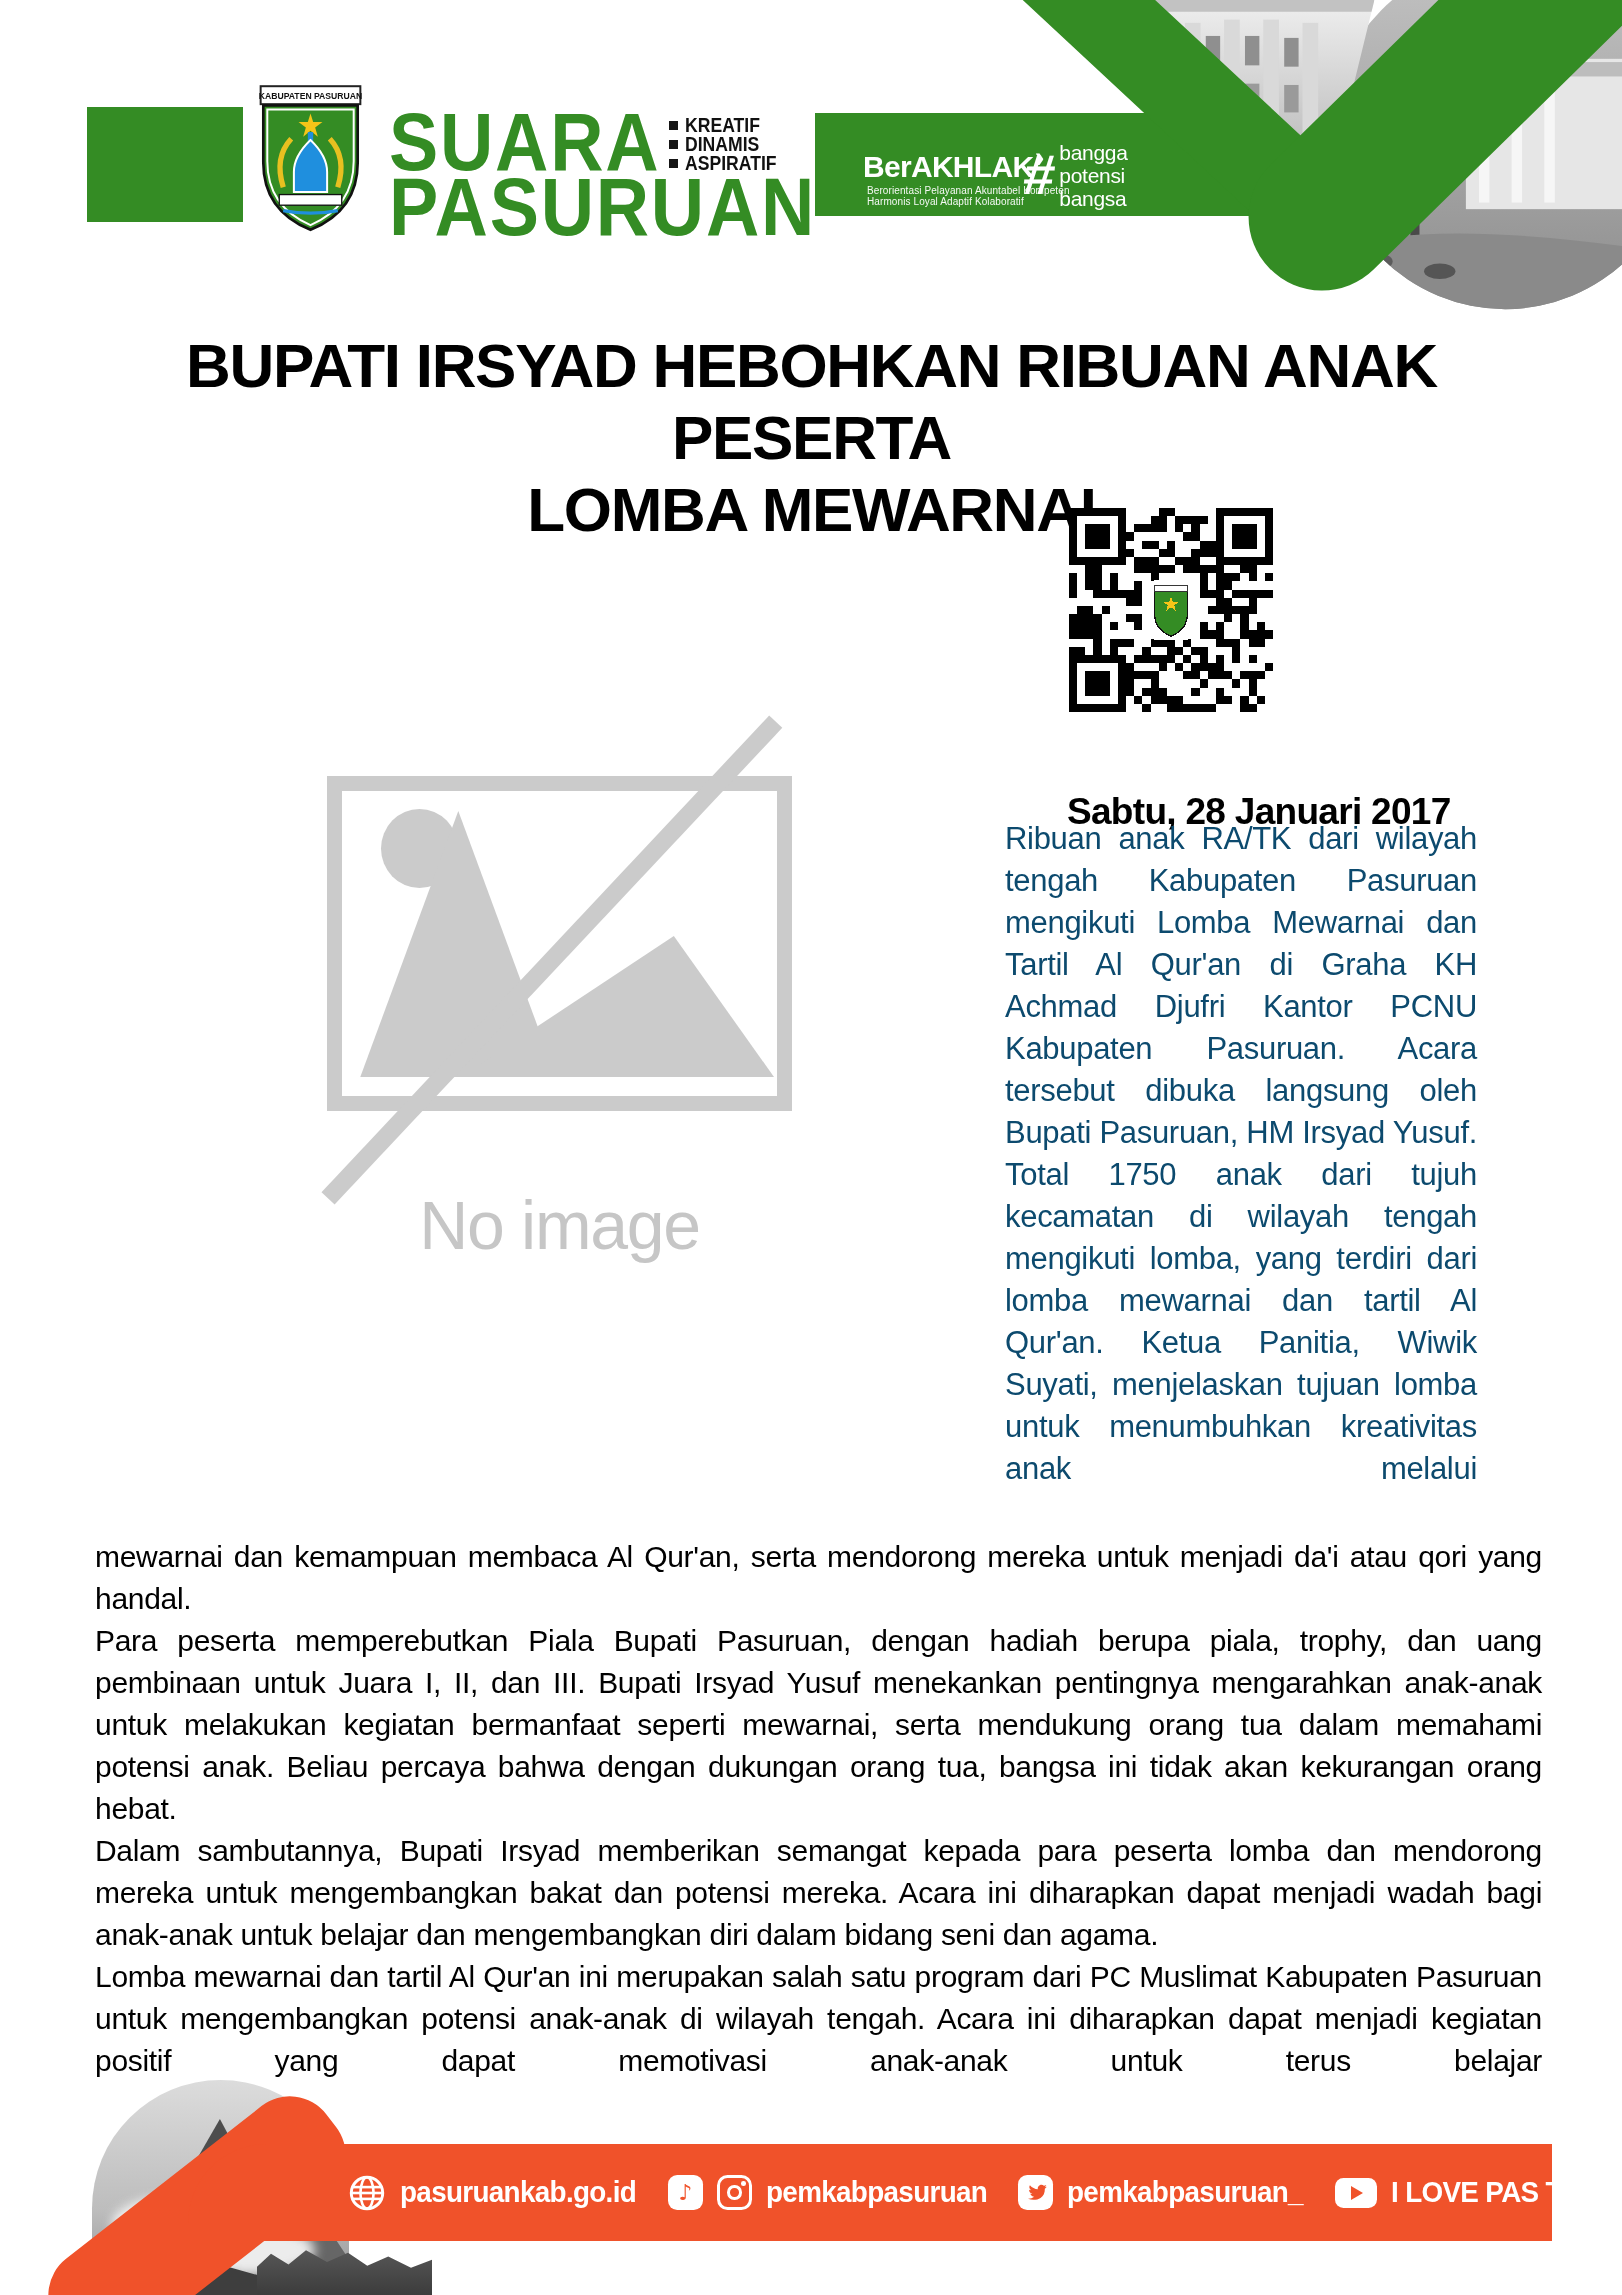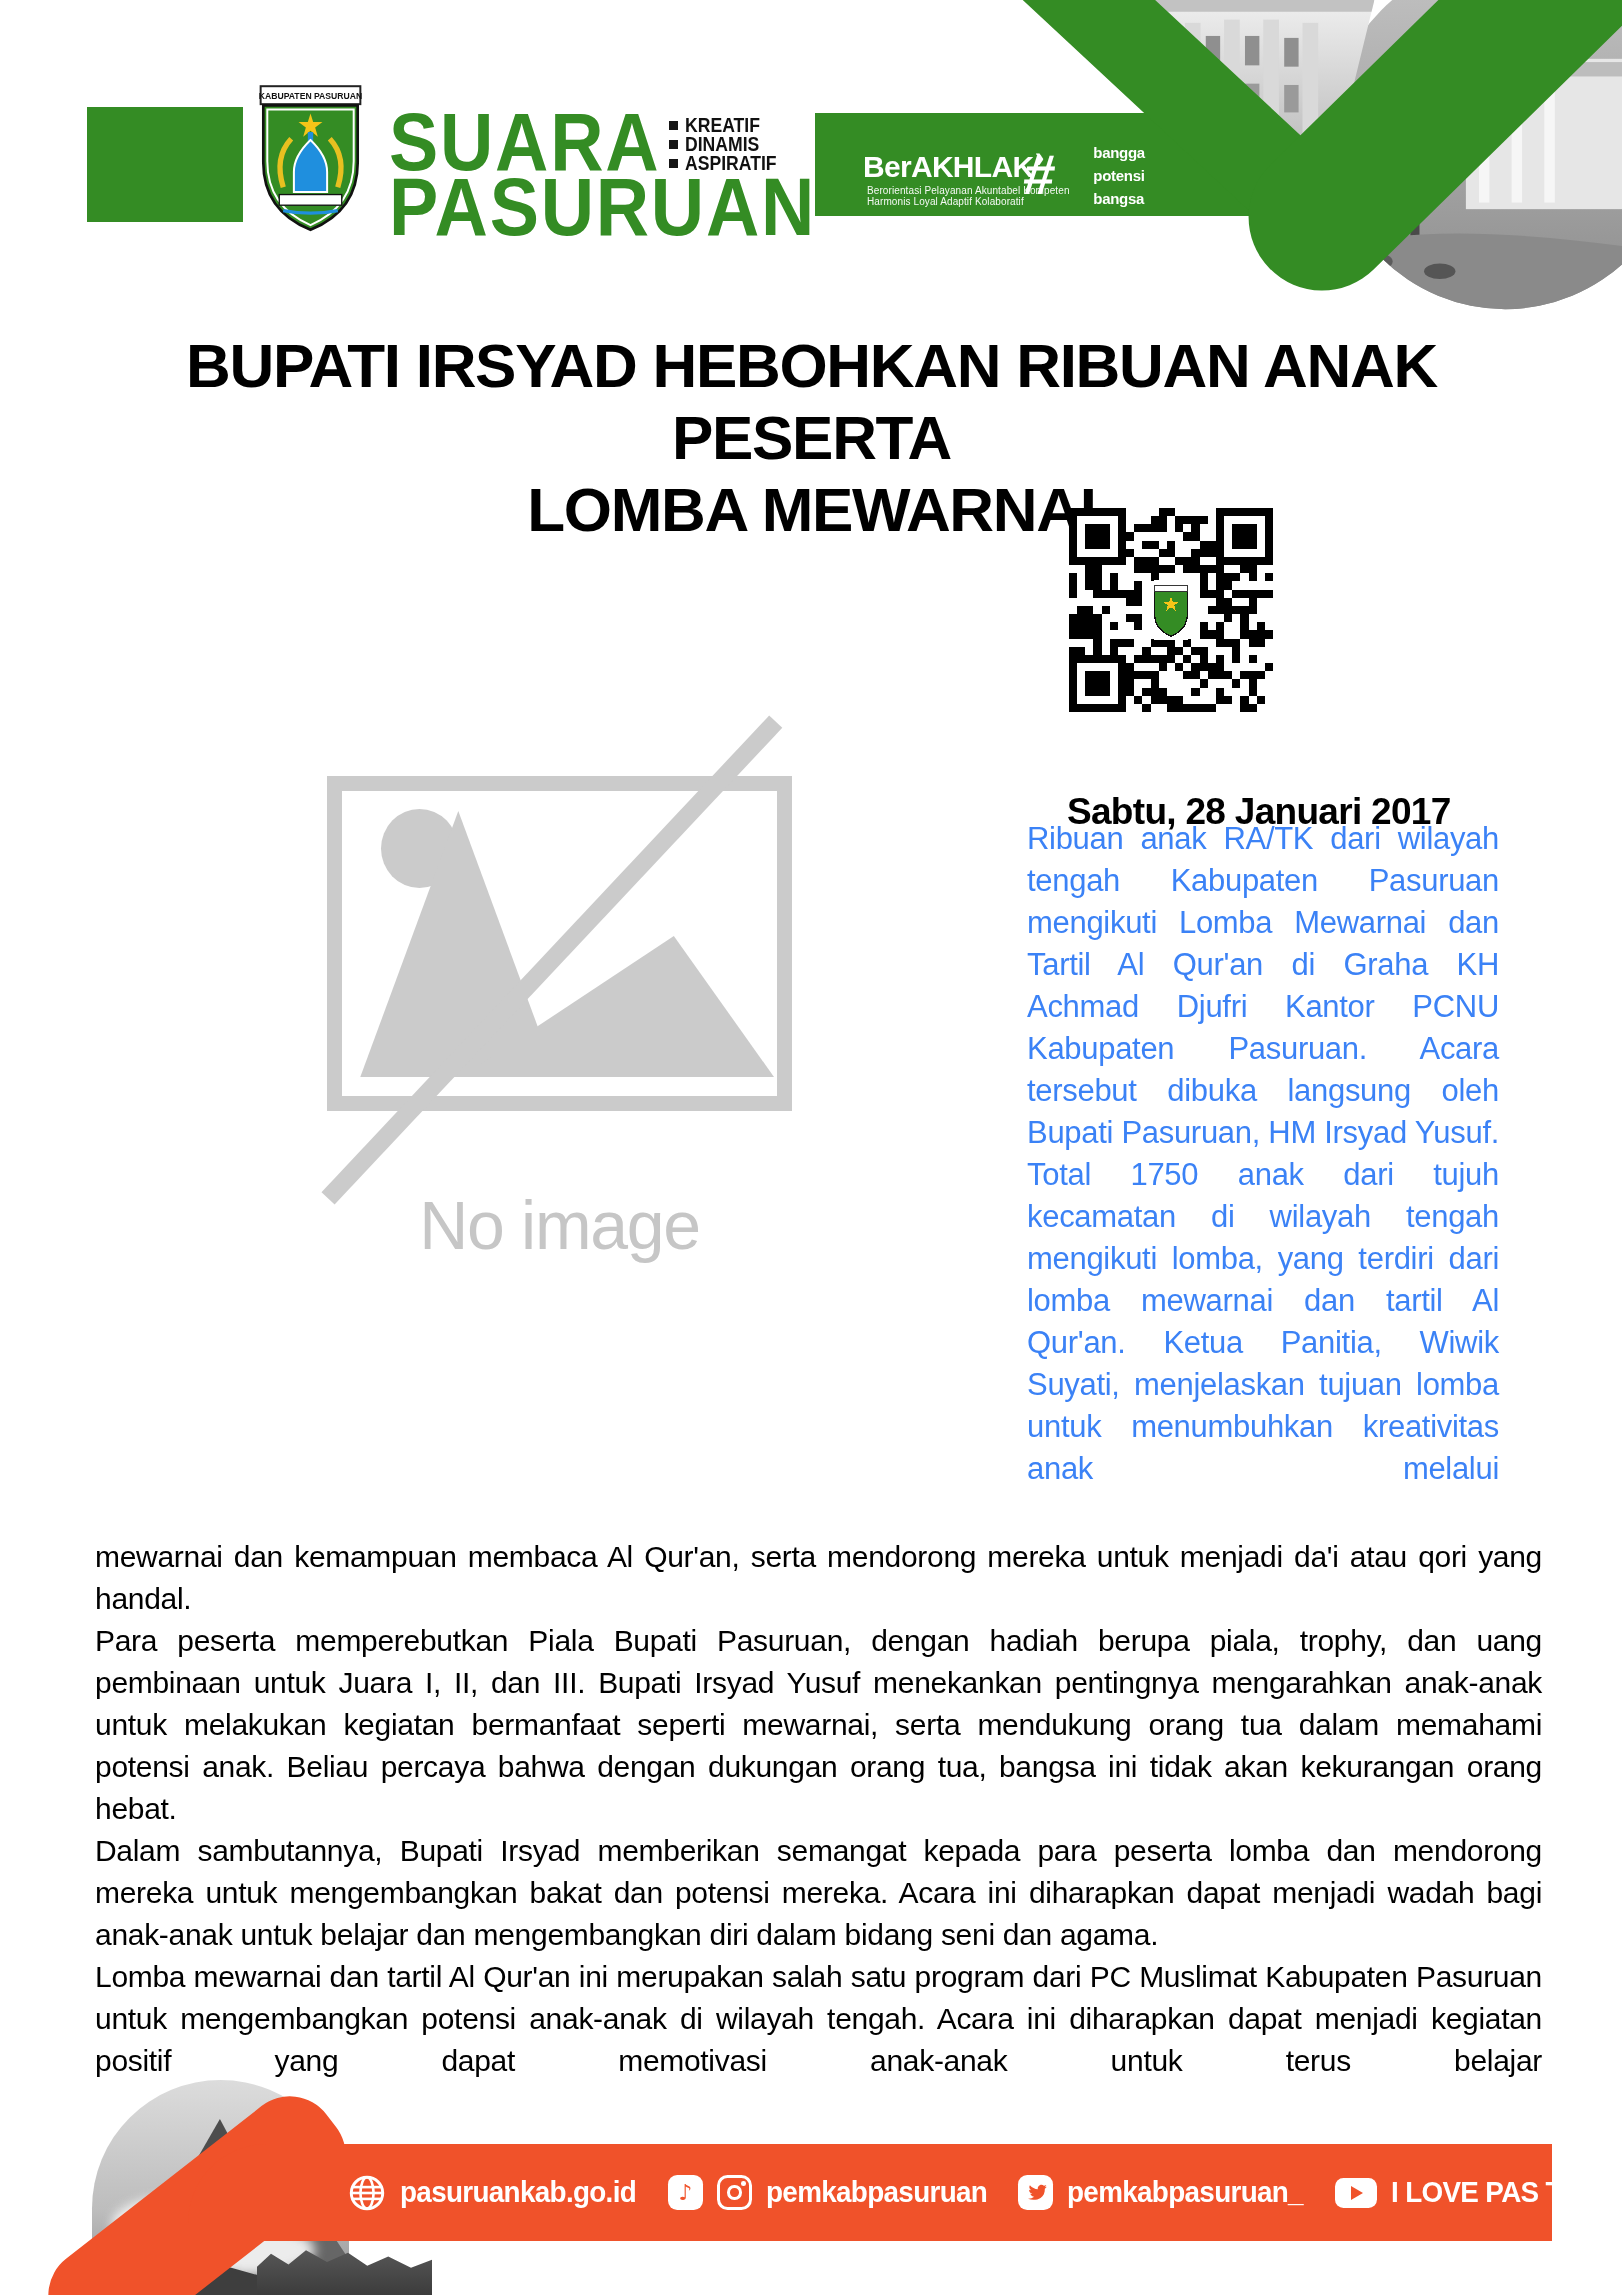--- a/index.html
+++ b/index.html
@@ -20,21 +20,21 @@
   .tagrow .sq{width:8.5px;height:8.5px;background:#151515;flex:0 0 auto;}
   .tagrow .tg{font-size:20px;font-weight:bold;color:#111;transform:scaleX(.88);transform-origin:left center;letter-spacing:0;}
 
   
   .band{position:absolute;left:815px;top:113px;width:510px;height:103px;background:var(--green);z-index:1;color:#fff;}
   .berakhlak{position:absolute;left:48px;top:39px;font-weight:bold;font-size:30px;letter-spacing:-0.7px;line-height:1;}
   .berakhlak .chev{font-size:29px;position:relative;top:-10.5px;left:1.3px;font-weight:bold;}
   .berakhlak-sub{position:absolute;left:52px;top:73px;font-size:10px;line-height:10.5px;opacity:.95;letter-spacing:0.1px;}
   .campaign{position:absolute;left:208px;top:27.5px;display:flex;align-items:center;}
   .campaign .hash{font-size:56px;font-weight:bold;font-style:italic;line-height:56px;margin-right:5.2px;transform:skewX(-6deg);}
-  .campaign .words{font-size:15px;font-weight:bold;line-height:23px;letter-spacing:-0.3px;margin-left:34px;}
+  .campaign .words{font-size:21px;font-weight:normal;line-height:23px;letter-spacing:-0.3px;}
 
   
   .decor{position:absolute;left:982px;top:0;width:641px;height:366px;z-index:2;}
 
   
   .title{position:absolute;left:95px;top:330px;width:1433px;text-align:center;color:#000;
          font-weight:bold;font-size:62px;line-height:72px;letter-spacing:-1.3px;}
   .title span{display:block;}
 
   
@@ -47,22 +47,22 @@
   .noimg-m1{position:absolute;left:18.3px;top:20px;width:196px;height:266px;background:var(--ph);
             clip-path:polygon(50% 0,0 100%,100% 100%);}
   .noimg-m2{position:absolute;left:119px;top:145px;width:313px;height:141px;background:var(--ph);
             clip-path:polygon(68% 0,0 100%,100% 100%);}
   .noimg-slash{position:absolute;left:225px;top:951px;width:654px;height:18.3px;background:var(--ph);
             transform:rotate(-46.8deg);}
   .noimg-caption{position:absolute;left:327px;top:1186px;width:465px;text-align:center;
             font-size:68px;color:#c6c6c6;letter-spacing:-1.3px;}
 
   
-  .col-right{position:absolute;left:1027px;top:818px;width:472px;font-size:31px;line-height:42px;
-             text-align:justify;text-align-last:justify;color:#3b82f6;letter-spacing:-0.3px;}
+  .col-right{position:absolute;left:1005px;top:818px;width:472px;font-size:31px;line-height:42px;
+             text-align:justify;text-align-last:justify;color:#0c4a6e;letter-spacing:-0.3px;}
   .fullwide{position:absolute;left:95px;top:1536px;width:1447px;font-size:30px;line-height:42px;
              text-align:justify;color:#000;letter-spacing:-0.3px;}
   .fullwide p{margin:0;}
   .fullwide p.cutoff{text-align-last:justify;}
 
   
   .footer-dome{position:absolute;left:92px;top:2080px;width:257px;height:216px;border-radius:131px 131px 0 0;
                overflow:hidden;z-index:1;background:linear-gradient(#dcdcdc 0%,#bdbdbd 60%,#8f8f8f 100%);}
   .dome-peak{position:absolute;left:26px;top:39px;width:196px;height:177px;background:#4d4d4d;
                clip-path:polygon(52% 0,0 100%,100% 100%);}

